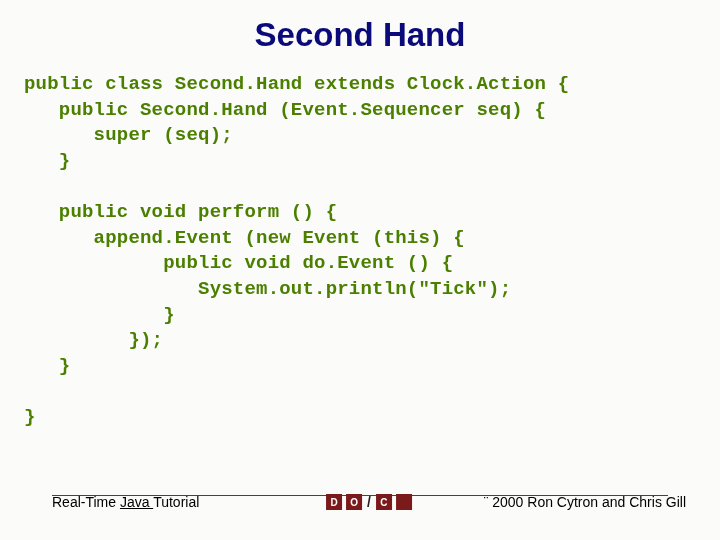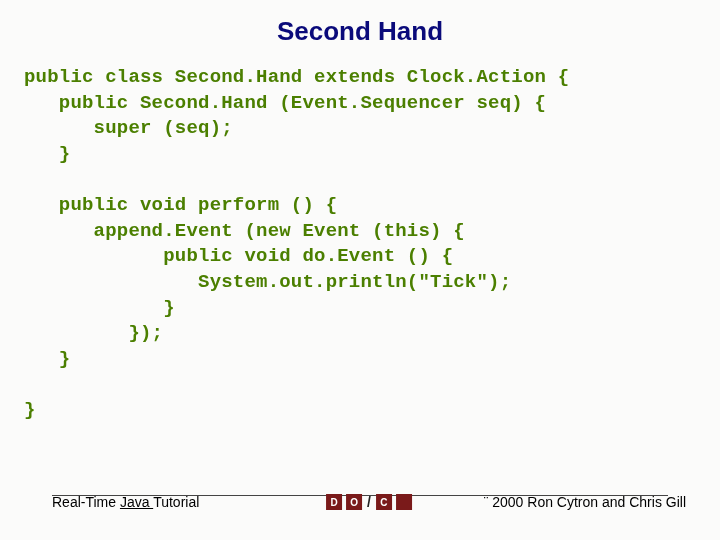--- a/index.html
+++ b/index.html
@@ -15,21 +15,21 @@
   .slide {
     width: 720px;
     height: 540px;
     position: relative;
     padding: 10px 24px 0 24px;
     box-sizing: border-box;
   }
   .title {
     text-align: center;
     font-weight: bold;
-    font-size: 26px;
+    font-size: 33px;
     color: #0a0a7a;
     margin-top: 6px;
     margin-bottom: 18px;
   }
   .code {
     font-family: "Courier New", Courier, monospace;
     font-weight: bold;
     font-size: 19px;
     color: #4b7f00;
     line-height: 1.35;

